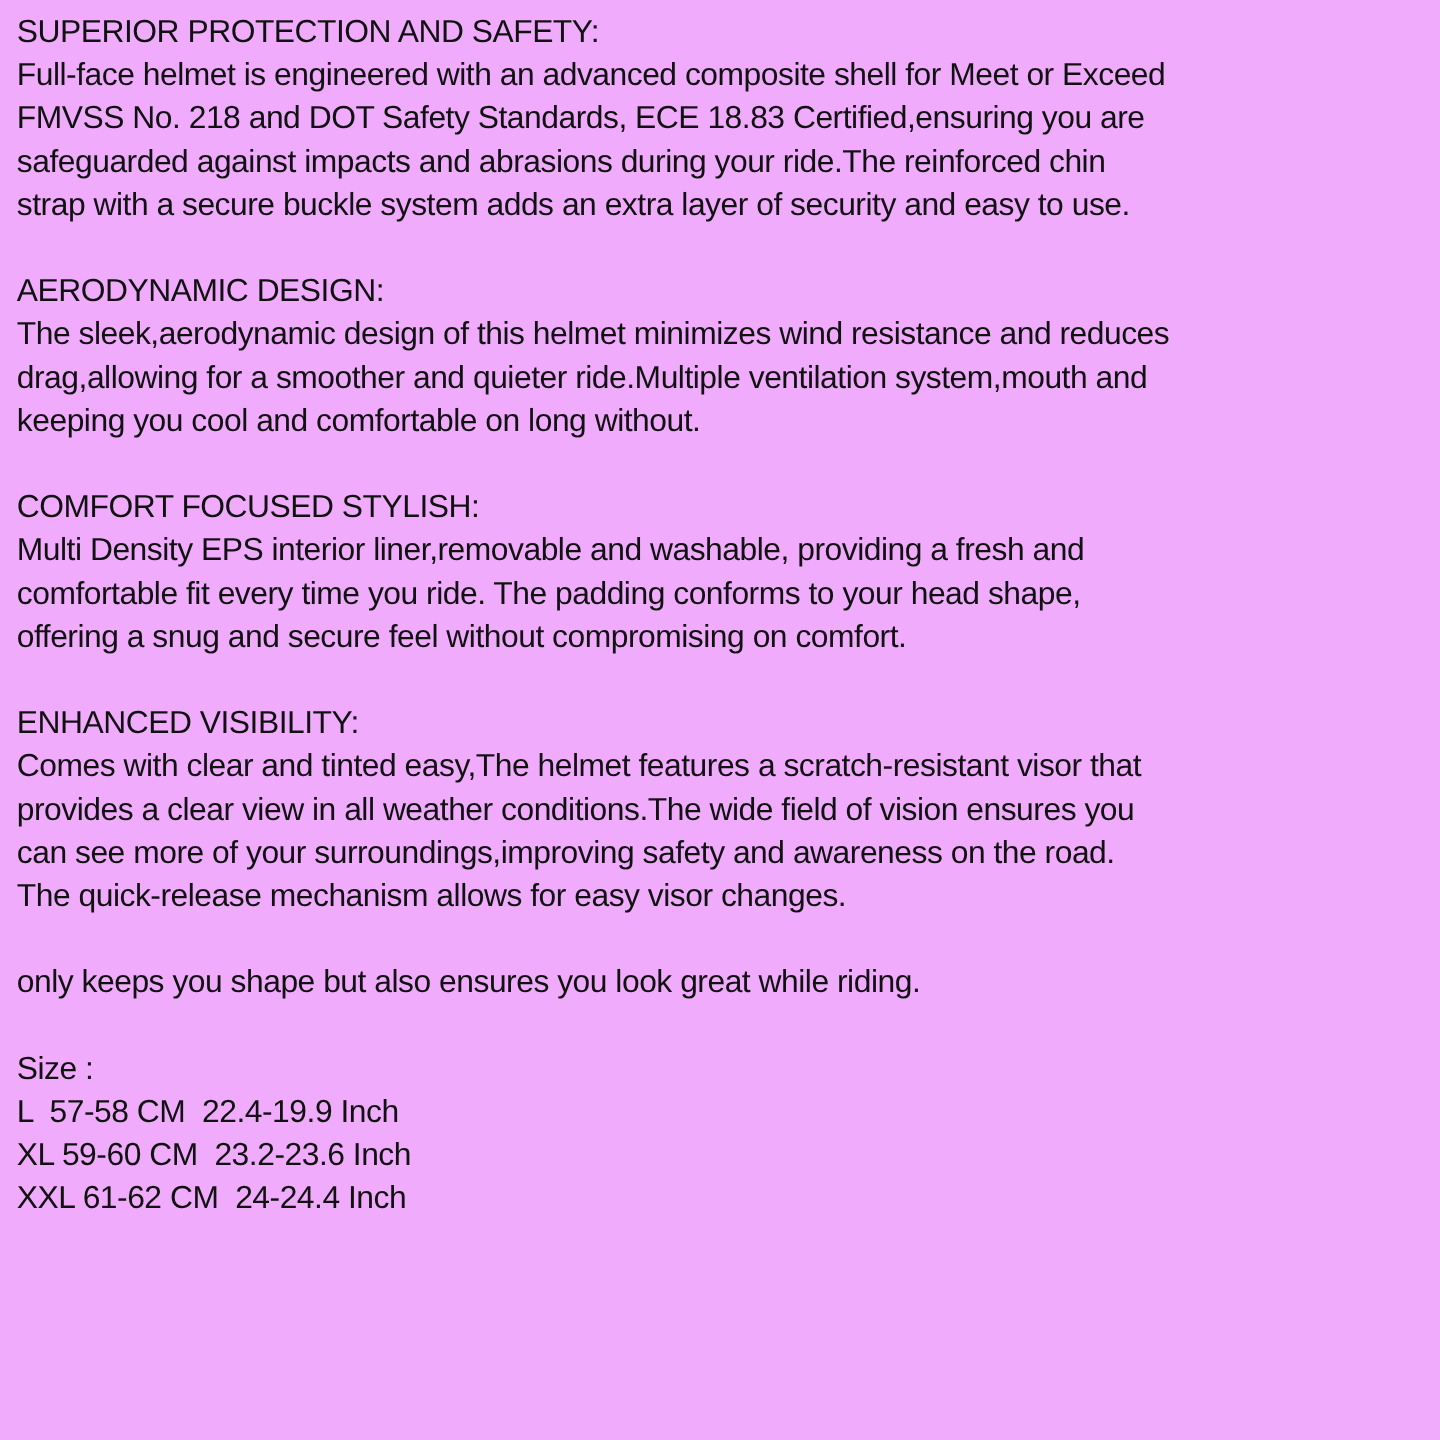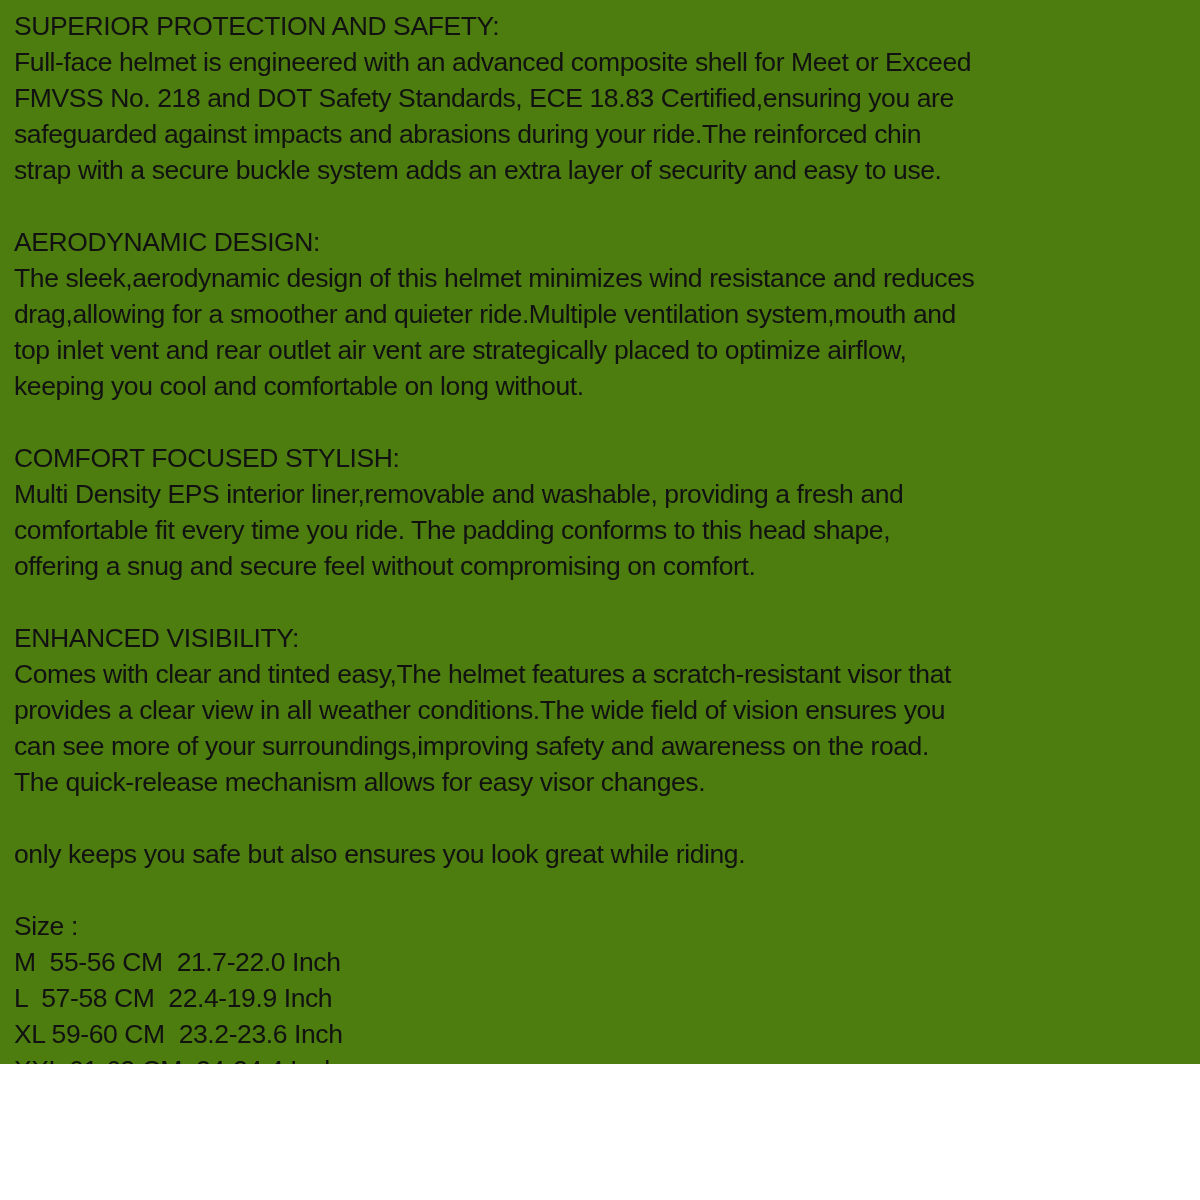--- a/index.html
+++ b/index.html
@@ -2,23 +2,23 @@
 <html><head>
 <meta charset="utf-8">
 <style>
   html, body {
     margin: 0;
     padding: 0;
     background: #ffffff;
   }
   .page {
     width: 1200px;
-    height: 1064px;
+    height: 1200px;
     box-sizing: border-box;
-    background: #4d7c0f;
+    background: #f0abfc;
     padding: 8px 10px 0 14px;
     overflow: hidden;
     font-family: "Liberation Sans", "DejaVu Sans", sans-serif;
     color: #111111;
   }
   .section {
     margin: 0 0 36px 0;
   }
   .heading, .line {
     font-size: 26.5px;
@@ -38,40 +38,38 @@
         <div class="heading">SUPERIOR PROTECTION AND SAFETY:</div>
         <div class="line">Full-face helmet is engineered with an advanced composite shell for Meet or Exceed</div>
         <div class="line">FMVSS No. 218 and DOT Safety Standards, ECE 18.83 Certified,ensuring you are</div>
         <div class="line">safeguarded against impacts and abrasions during your ride.The reinforced chin</div>
         <div class="line">strap with a secure buckle system adds an extra layer of security and easy to use.</div>
       </div>
       <div class="section">
         <div class="heading">AERODYNAMIC DESIGN:</div>
         <div class="line">The sleek,aerodynamic design of this helmet minimizes wind resistance and reduces</div>
         <div class="line">drag,allowing for a smoother and quieter ride.Multiple ventilation system,mouth and</div>
-        <div class="line">top inlet vent and rear outlet air vent are strategically placed to optimize airflow,</div>
         <div class="line">keeping you cool and comfortable on long without.</div>
       </div>
       <div class="section">
         <div class="heading">COMFORT FOCUSED STYLISH:</div>
         <div class="line">Multi Density EPS interior liner,removable and washable, providing a fresh and</div>
-        <div class="line">comfortable fit every time you ride. The padding conforms to this head shape,</div>
+        <div class="line">comfortable fit every time you ride. The padding conforms to your head shape,</div>
         <div class="line">offering a snug and secure feel without compromising on comfort.</div>
       </div>
       <div class="section">
         <div class="heading">ENHANCED VISIBILITY:</div>
         <div class="line">Comes with clear and tinted easy,The helmet features a scratch-resistant visor that</div>
         <div class="line">provides a clear view in all weather conditions.The wide field of vision ensures you</div>
         <div class="line">can see more of your surroundings,improving safety and awareness on the road.</div>
         <div class="line">The quick-release mechanism allows for easy visor changes.</div>
       </div>
       <div class="section">
-        <div class="line">only keeps you safe but also ensures you look great while riding.</div>
+        <div class="line">only keeps you shape but also ensures you look great while riding.</div>
       </div>
       <div class="section">
         <div class="heading">Size :</div>
-        <div class="line">M  55-56 CM  21.7-22.0 Inch</div>
         <div class="line">L  57-58 CM  22.4-19.9 Inch</div>
         <div class="line">XL 59-60 CM  23.2-23.6 Inch</div>
         <div class="line">XXL 61-62 CM  24-24.4 Inch</div>
       </div>
     </div>
 </div>
 
 </body></html>

